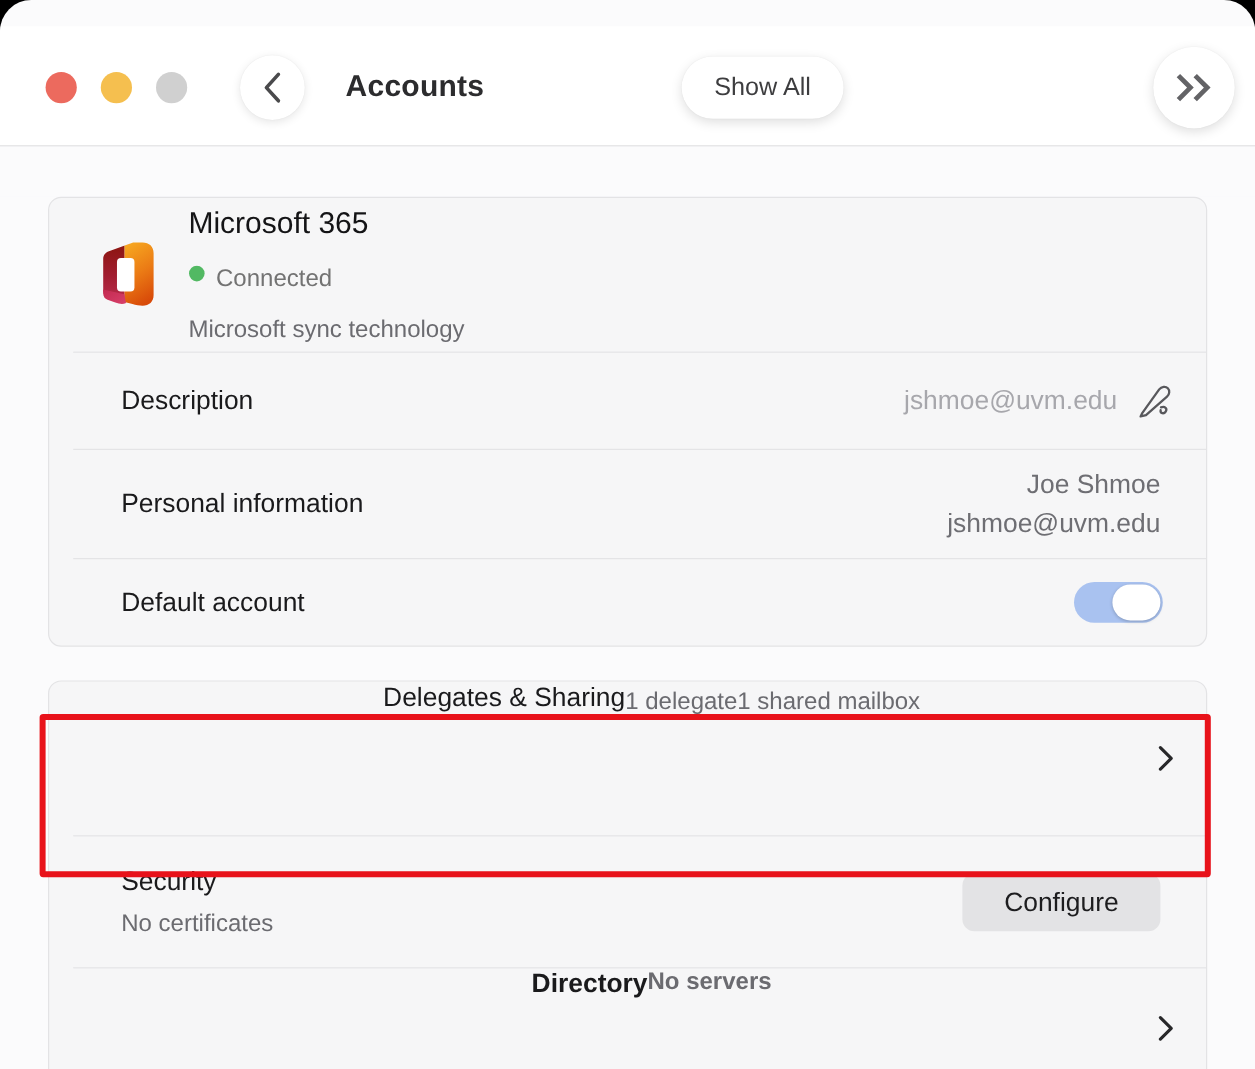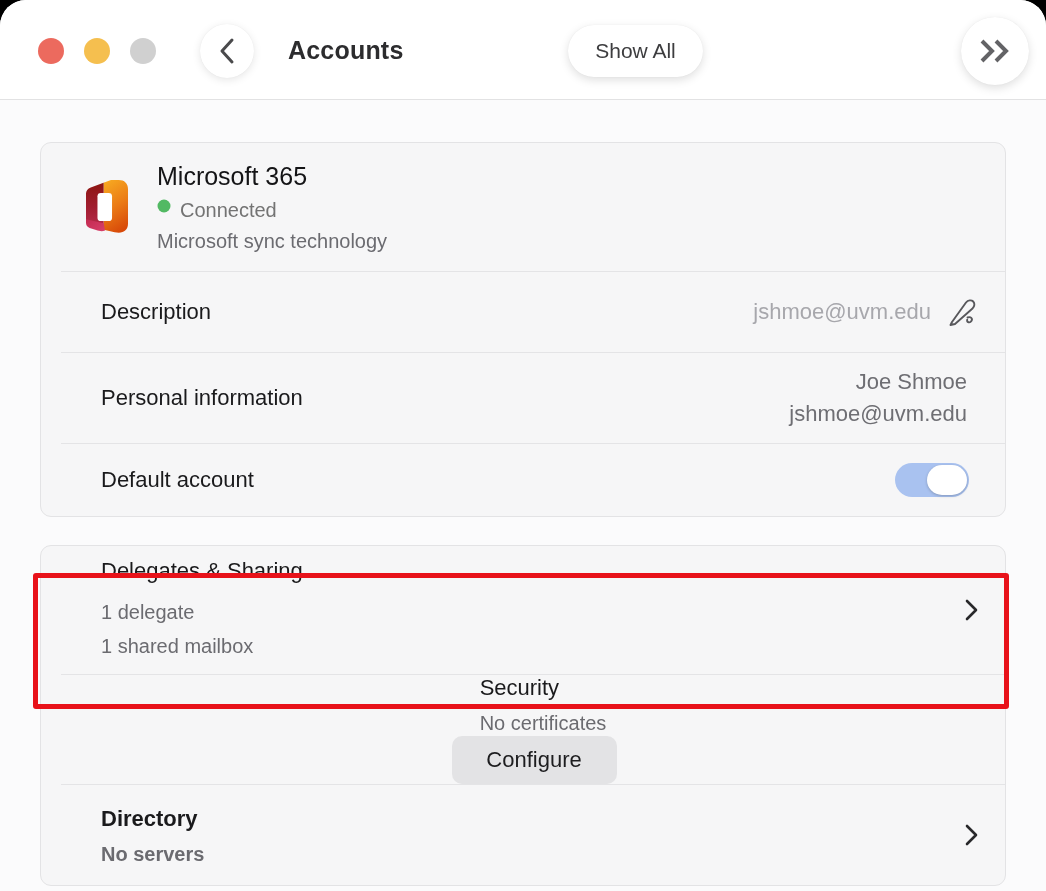--- a/index.html
+++ b/index.html
@@ -10,20 +10,21 @@
     -webkit-font-smoothing:antialiased;
   }
   .window {
     width:1046px; height:891px; background:#fbfbfc;
     border-radius:26px 26px 0 0; overflow:hidden; position:relative;
   }
   
   .titlebar {
     position:relative; height:100px; background:#fff;
     border-bottom:1px solid #e2e2e3;
+    margin-top:22px;
   }
   .traffic-lights { position:absolute; left:38px; top:38px; display:flex; gap:20px; }
   .tl { width:26px; height:26px; border-radius:50%; }
   .tl-close { background:#ec6a5e; }
   .tl-min { background:#f5bf4f; }
   .tl-zoom { background:#d0d0d0; }
   .back-btn {
     position:absolute; left:200px; top:24px; width:54px; height:54px;
     border-radius:50%; background:#fff;
     box-shadow:0 2px 8px rgba(0,0,0,.10), 0 0 1px rgba(0,0,0,.08);
@@ -51,21 +52,21 @@
   .card {
     margin-left:40px; width:966px; background:#f6f6f7;
     border:1px solid #e3e3e5; border-radius:11px; overflow:hidden;
   }
   .card1 { margin-top:42px; }
   .card2 { margin-top:28px; }
   .divider { height:1px; background:#e4e4e6; margin-left:20px; }
   
   .acct-header { display:flex; align-items:center; padding:22px 20px; height:128px; }
   .acct-logo { width:56px; height:62px; margin-left:18px; flex:0 0 auto; }
-  .acct-text { margin-left:22px; display:flex; flex-direction:column; gap:8px; }
+  .acct-text { margin-left:22px; display:flex; flex-direction:column; gap:20px; }
   .acct-name { font-size:25px; font-weight:500; color:#141416; }
   .acct-status { display:flex; align-items:flex-start; gap:9px; font-size:20px; color:#737373; }
   .acct-sub { font-size:20px; color:#6b6b70; }
   
   .row { display:flex; align-items:center; justify-content:space-between; padding:0 20px 0 60px; }
   .row-label { font-size:22px; color:#1a1a1c; }
   .row-desc { height:80px; }
   .desc-right { display:flex; align-items:center; gap:14px; margin-right:6px; }
   .desc-value { font-size:22px; color:#a7a7ac; }
   .row-personal { height:90px; }
@@ -73,21 +74,21 @@
   .row-default { height:72px; }
   .toggle {
     position:relative; width:74px; height:34px; border-radius:17px;
     background:#a9c2f0; margin-right:16px; flex:0 0 auto;
   }
   .toggle-knob {
     position:absolute; right:2px; top:2px; width:40px; height:30px;
     border-radius:15px; background:#fff; box-shadow:0 1px 3px rgba(0,0,0,.22);
   }
   
-  .row-multi { position:relative; padding:0 20px 0 60px; display:flex; flex-direction:column; justify-content:center; }
+  .row-multi { position:relative; padding:0 20px 0 60px; display:flex; justify-content:center; }
   .row-delegates { height:128px; }
   .row-security { height:109px; align-items:center; justify-content:space-between; display:flex; }
   .row-directory { height:100px;font-weight:bold; }
   .multi-title { font-size:22px; color:#1a1a1c; margin-bottom:11px; }
   .multi-sub { font-size:20px; color:#6b6b70; line-height:34px; }
   .chev-right { position:absolute; right:26px; top:50%; transform:translateY(-50%); }
   .sec-left { display:flex; flex-direction:column; gap:11px; }
   .configure-btn {
     width:165px; height:48px; border-radius:10px; background:#e3e3e5;
     display:flex; align-items:center; justify-content:center;

